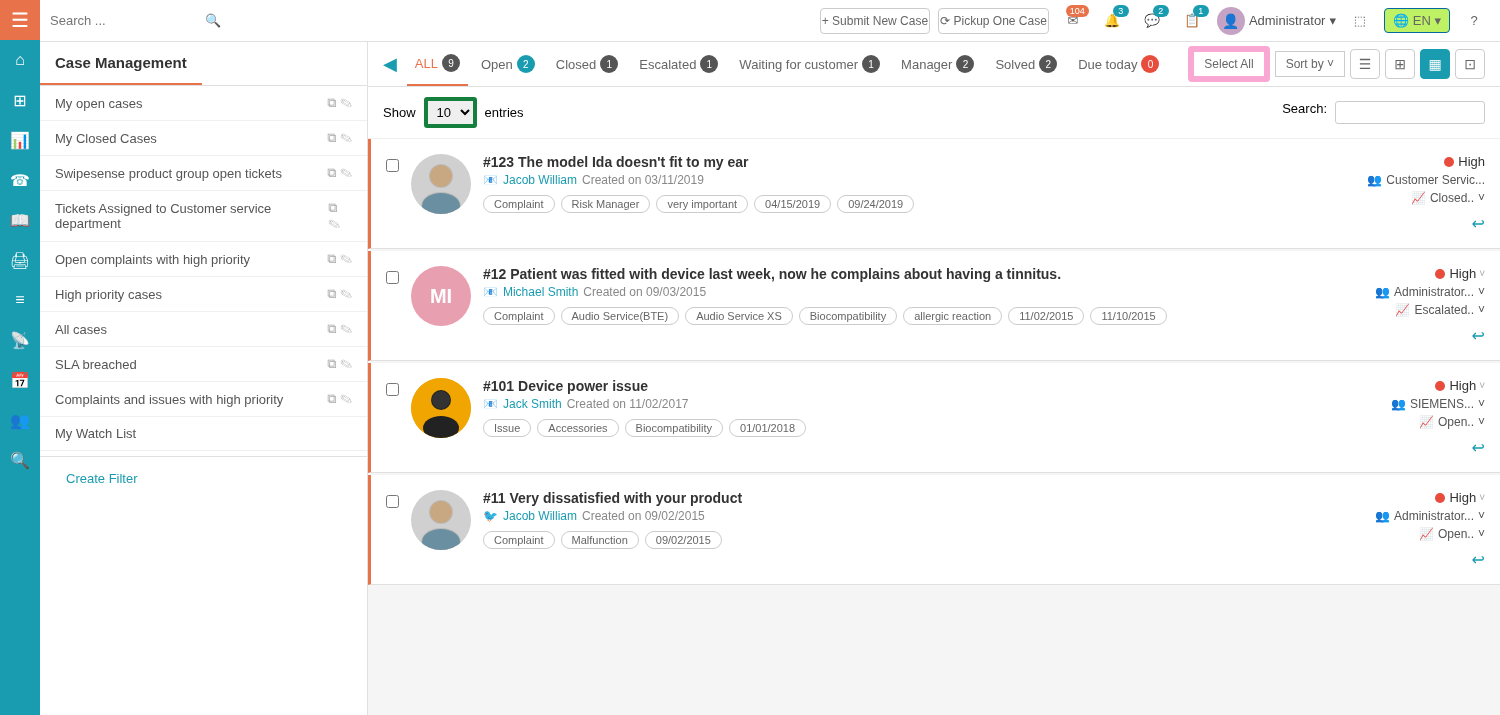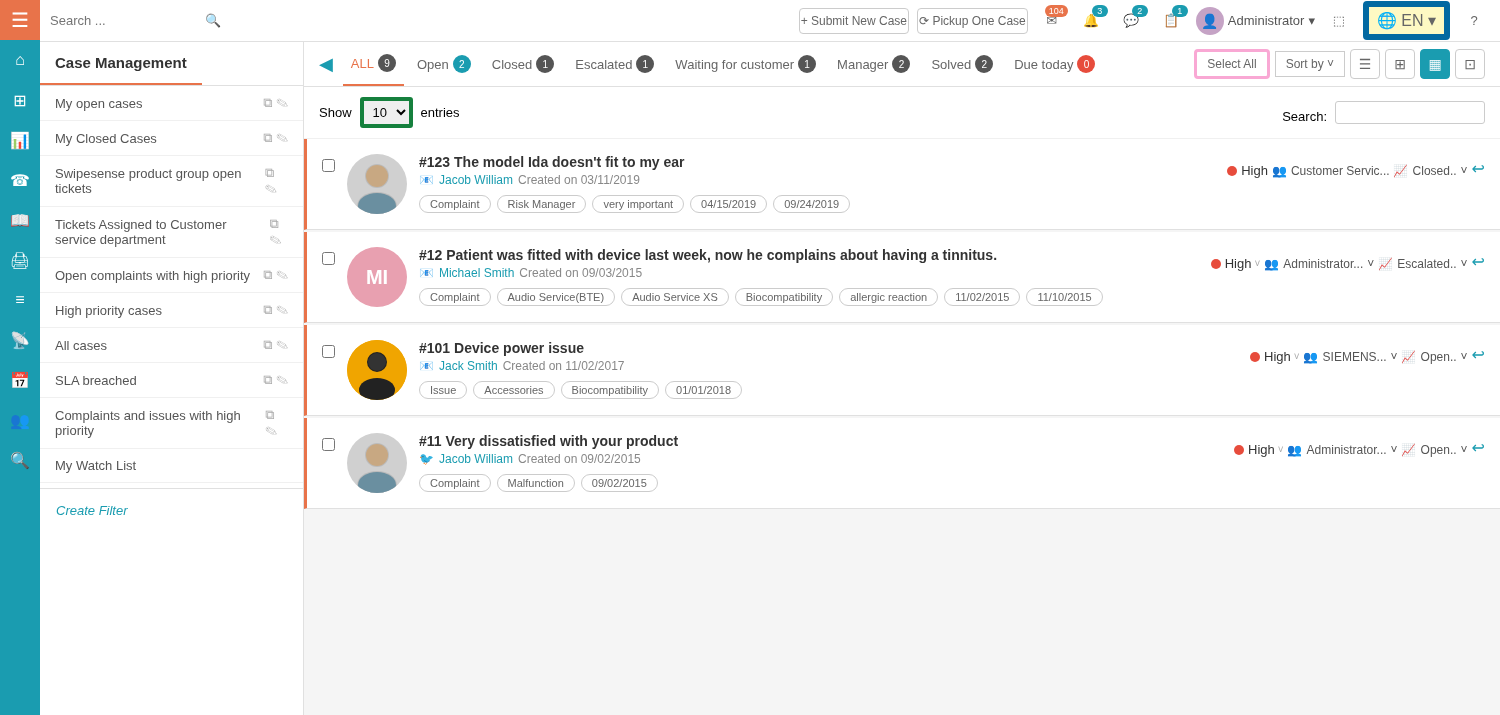--- a/index.html
+++ b/index.html
@@ -104,39 +104,39 @@
     .badge.teal { background: #1a9cb0; }
     .admin-label {
       font-size: 13px;
       color: #555;
       display: flex;
       align-items: center;
       gap: 4px;
       cursor: pointer;
     }
     .lang-btn {
-      border: 6px solid #0369a1;
-      background: #fef9c3;
+      border: 1px solid #0369a1;
+      background: #bef264;
       padding: 4px 8px;
       border-radius: 4px;
-      font-size: 16px;
+      font-size: 13px;
       cursor: pointer;
       color: #666;
     }
 
     
     .content-area {
       display: flex;
       flex: 1;
       overflow: hidden;
     }
 
     
     .filter-panel {
-      width: 264px;
+      width: 328px;
       background: white;
       border-right: 1px solid #e0e0e0;
       overflow-y: auto;
       flex-shrink: 0;
     }
     .filter-header {
       padding: 12px 15px;
       font-size: 15px;
       font-weight: bold;
       color: #333;
@@ -162,25 +162,24 @@
       gap: 5px;
       color: #aaa;
       font-size: 13px;
     }
     .filter-separator {
       height: 1px;
       background: #e0e0e0;
       margin: 5px 0;
     }
     .create-filter {
-      padding: 9px 16px;
+      padding: 9px 26px;
       color: #1a9cb0;
       cursor: pointer;
       font-size: 13px;
-      font-style: italic;
     }
 
     
     .case-list-area {
       flex: 1;
       overflow-y: auto;
       padding: 0;
     }
 
     
@@ -229,21 +228,21 @@
     }
     .tab-badge.teal { background: #1a9cb0; }
     .tab-badge.red { background: #e74c3c; }
     .tabs-right {
       margin-left: auto;
       display: flex;
       align-items: center;
       gap: 5px;
     }
     .select-all-btn {
-      border: 3px solid #f9a8d4;
+      border: 6px solid #f9a8d4;
       background: white;
       padding: 5px 10px;
       border-radius: 4px;
       font-size: 12px;
       cursor: pointer;
       color: #666;
     }
     .sort-btn {
       border: 1px solid #ccc;
       background: white;
@@ -282,21 +281,21 @@
     }
     .show-bar select {
       border: 4px solid #15803d;
       padding: 3px 5px;
       border-radius: 3px;
       font-size: 13px;
     }
     .show-bar-right {
       margin-left: auto;
       display: flex;
-      align-items: flex-end;
+      align-items: flex-start;
       gap: 8px;
     }
     .show-bar-right input {
       border: 1px solid #ccc;
       padding: 3px 8px;
       border-radius: 3px;
       font-size: 13px;
       width: 150px;
     }
 
@@ -357,21 +356,21 @@
     .tag {
       border: 1px solid #ccc;
       border-radius: 12px;
       padding: 2px 10px;
       font-size: 11px;
       color: #666;
       background: white;
     }
     .case-right {
       display: flex;
-      flex-direction: row;
+      flex-direction: column;
       align-items: flex-end;
       gap: 4px;
       min-width: 160px;
     }
     .priority-dot {
       width: 10px;
       height: 10px;
       border-radius: 50%;
       background: #e74c3c;
       display: inline-block;

